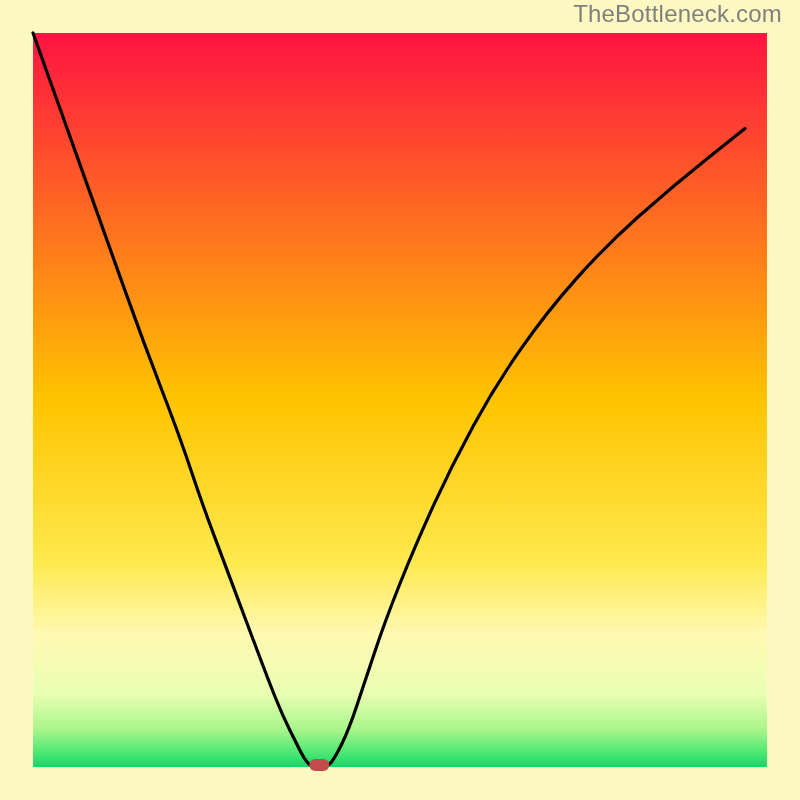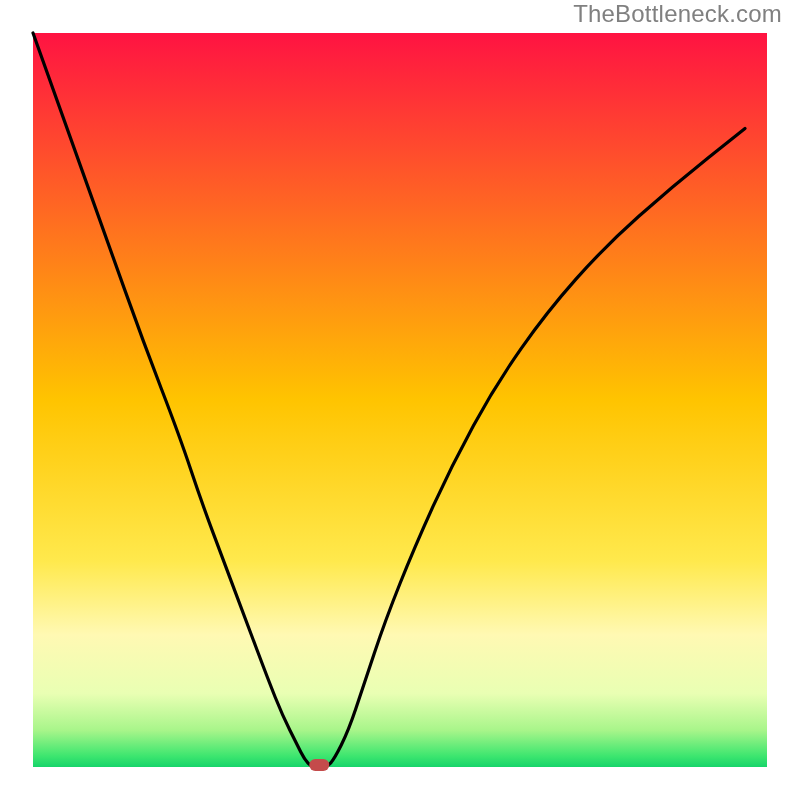--- a/index.html
+++ b/index.html
@@ -8,21 +8,21 @@
     width: 800px;
     height: 800px;
     background: #000;
     overflow: hidden;
     font-family: Arial, Helvetica, sans-serif;
   }
   .frame {
     position: relative;
     width: 800px;
     height: 800px;
-    background: #ffffff;
+    background: #fef9c3;
   }
   .watermark {
     position: absolute;
     top: 0;
     right: 18px;
     color: #808080;
     font-size: 24px;
     font-weight: 500;
     letter-spacing: 0.2px;
     z-index: 10;

